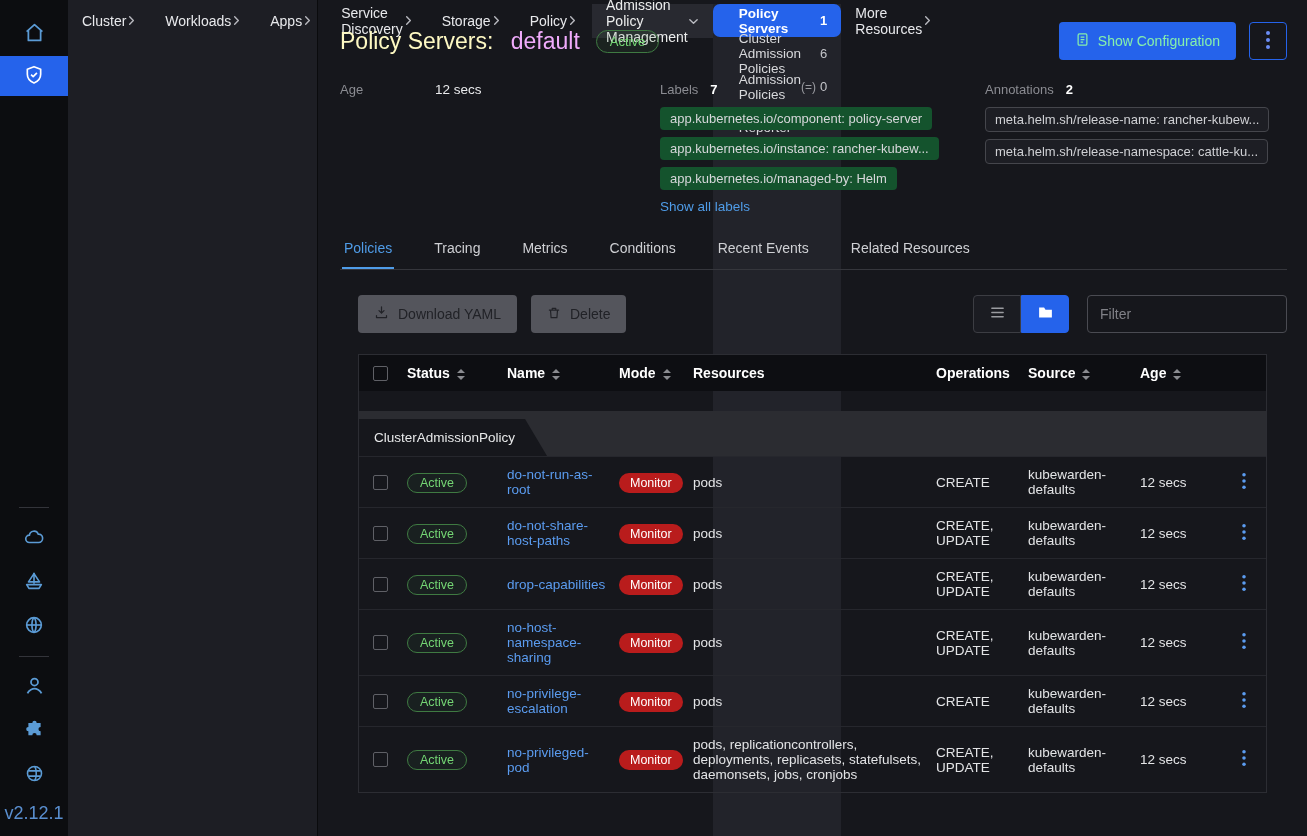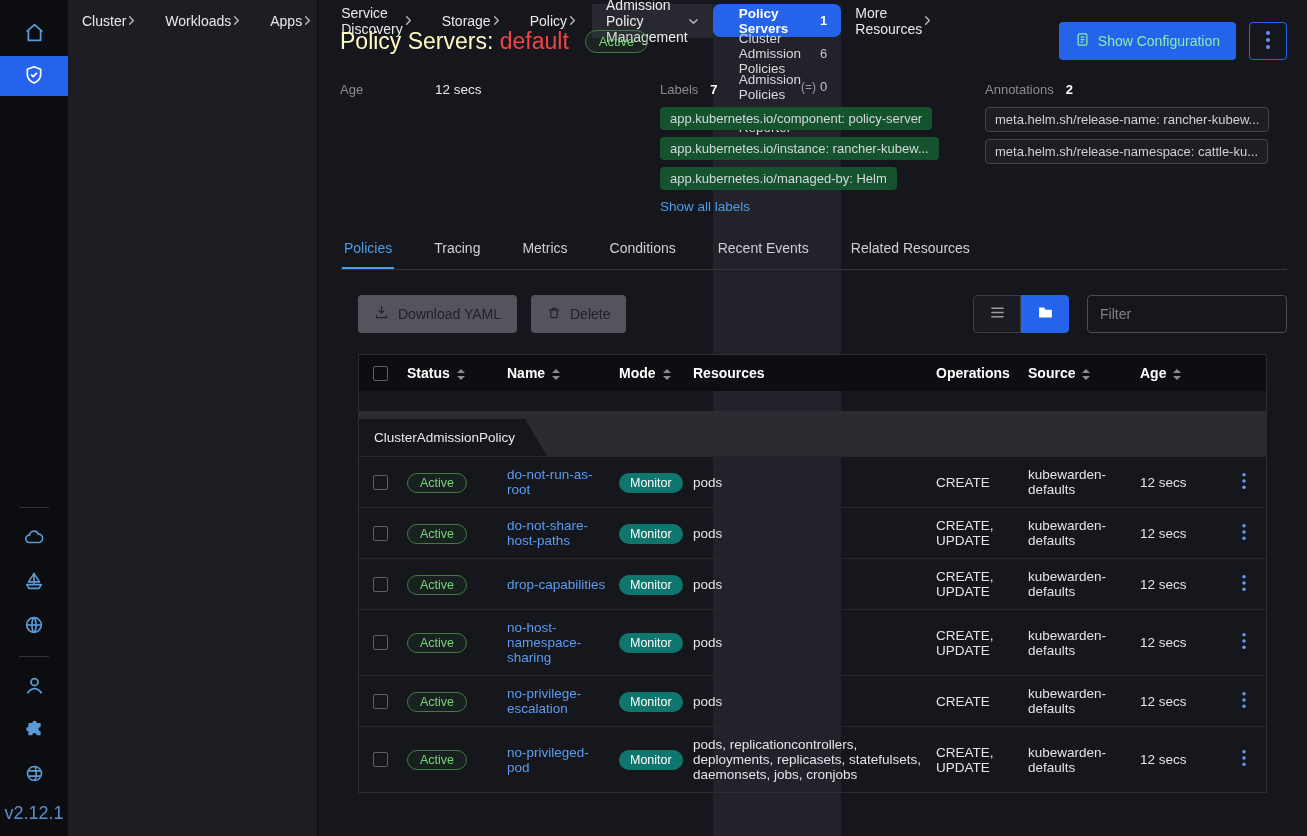--- a/index.html
+++ b/index.html
@@ -32,21 +32,21 @@
   .sub-item.active { background:#2563eb; color:#fff; font-weight:bold; }
   .count { font-size:13px; color:#c3c4c9; }
   .sub-item.active .count { color:#fff; font-weight:bold; }
   .count-icon { font-size:12px; color:#9a9ba1; margin-right:4px; }
 
   
   .main { flex:1; padding:22px 20px 0 22px; overflow:hidden; }
   .page-header { display:flex; align-items:center; }
   .page-title { font-size:23px; font-weight:400; }
   .title-prefix { color:#fef9c3; }
-  .title-name { color:#ef4444; margin-left:0; }
+  .title-name { color:#f0abfc; margin-left:11px; }
   .badge-active { margin-left:16px; font-size:13px; color:#74d674; border:1px solid #3f7a42; background:rgba(62,122,64,0.12); border-radius:12px; padding:3px 13px; }
   .header-actions { margin-left:auto; display:flex; align-items:center; gap:13px; }
   .btn-primary { background:#2563eb; color:#86efac; border:none; border-radius:4px; height:38px; padding:0 16px; font-size:14px; display:flex; align-items:center; gap:8px; cursor:pointer; font-family:inherit; }
   .btn-kebab { width:38px; height:38px; border:1px solid #2563eb; background:transparent; border-radius:4px; color:#6b8df5; cursor:pointer; display:flex; align-items:center; justify-content:center; }
 
   
   .masthead { display:flex; margin-top:18px; }
   .mh-left { width:320px; display:flex; padding-top:4px; }
   .mh-label { color:#8b8c92; font-size:13px; }
   .mh-left .mh-label { width:95px; }
@@ -85,21 +85,21 @@
   .sort { display:inline-flex; flex-direction:column; gap:3px; margin-left:7px; vertical-align:middle; }
   .sort i { width:0; height:0; border-left:4px solid transparent; border-right:4px solid transparent; }
   .sort .up { border-bottom:4px solid #8a8b90; }
   .sort .down { border-top:4px solid #8a8b90; }
   tr.spacer-row td { height:15px; }
   .group-band { height:45px; background:#2b2c31; display:flex; align-items:flex-end; }
   .group-tab { background:#16171c; height:37px; display:flex; align-items:center; padding:0 32px 0 15px; clip-path:polygon(0 0, calc(100% - 22px) 0, 100% 100%, 0 100%); color:#e8e9ea; font-size:13.5px; }
   tbody td { padding:10px 6px; font-size:13.5px; color:#e3e4e6; vertical-align:middle; }
   tr.data-row td { border-top:1px solid #26272d; }
   .pill-active { font-size:12.5px; color:#74d674; border:1px solid #3f7a42; background:rgba(62,122,64,0.10); border-radius:12px; padding:2px 12px; white-space:nowrap; }
-  .pill-monitor { font-size:12.5px; color:#fff; background:#0f766e; border-radius:11px; padding:3px 11px; white-space:nowrap; }
+  .pill-monitor { font-size:12.5px; color:#fff; background:#b91c1c; border-radius:11px; padding:3px 11px; white-space:nowrap; }
   .name-link { color:#5b9cf0; text-decoration:none; cursor:pointer; word-wrap:break-word; }
   td.kebab-cell { text-align:center; }
   .row-kebab { background:none; border:none; color:#5b9cf0; cursor:pointer; }
 </style>
 </head>
 <body>
 
 <div class="app">
 
   <nav class="rail">

